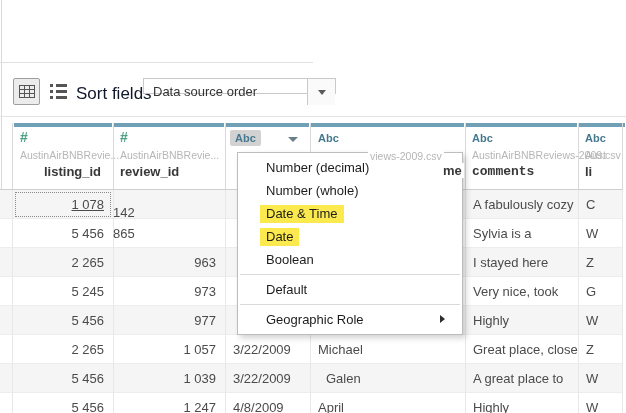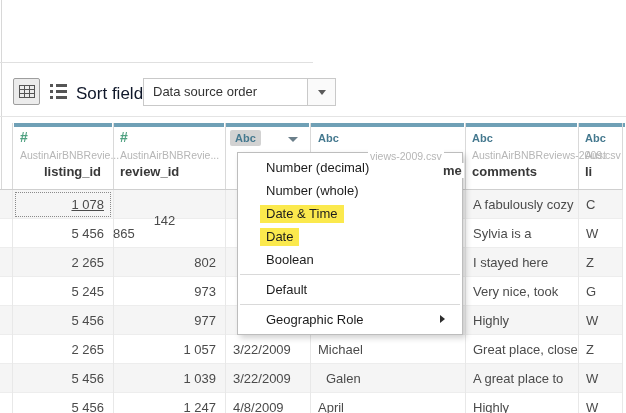--- a/index.html
+++ b/index.html
@@ -16,21 +16,21 @@
   
   .grid-btn{left:13px;top:78px;width:27px;height:27px;border:1px solid #9e9e9e;background:#ececec;border-radius:2px;box-sizing:border-box;display:flex;align-items:center;justify-content:center;cursor:pointer;}
   .grid-glyph{width:16px;height:13px;border:1px solid #555;box-sizing:border-box;
     background-image:repeating-linear-gradient(to bottom,transparent 0 3px,#555 3px 4px),repeating-linear-gradient(to right,transparent 0 4px,#555 4px 5px);}
   .list-btn{left:48px;top:82px;width:20px;height:18px;display:flex;align-items:center;justify-content:center;cursor:pointer;}
   .list-glyph{display:flex;flex-direction:column;gap:3px;}
   .list-glyph .lrow{display:flex;align-items:center;gap:3px;}
   .list-glyph .dot{width:3px;height:3px;background:#555;}
   .list-glyph .bar{width:11px;height:3px;background:#555;}
   .sort-label{left:76px;top:84px;font-size:17px;color:#0f172a;}
-  .dropdown{left:143px;top:78px;width:193px;height:28px;border:1px solid #c9c9c9;background:#fff;box-sizing:border-box;cursor:pointer;}
+  .dropdown{left:143px;top:78px;width:193px;height:16px;border:1px solid #c9c9c9;background:#fff;box-sizing:border-box;cursor:pointer;}
   .dropdown .value{position:absolute;left:9px;top:0;line-height:26px;font-size:13px;color:#333;}
   .dd-btn{position:absolute;right:0;top:0;width:27px;height:26px;border-left:1px solid #c9c9c9;background:#fafafa;display:flex;align-items:center;justify-content:center;}
   .caret-down{width:0;height:0;border-left:4px solid transparent;border-right:4px solid transparent;border-top:5px solid #5a5a5a;}
 
   
   .accent-bar{top:123px;height:4px;background:var(--teal,#6fa0b6);}
   .hdr-bottom{left:0;top:189px;width:622px;height:1px;background:#cfcfcf;}
   .col-border-h{top:123px;height:67px;width:1px;background:#d9d9d9;}
   .col-border-b{top:190px;height:223px;width:1px;background:#e8e8e8;}
 
@@ -113,49 +113,49 @@
       <div class="abs nowrap src-text" style="left: 120px; top: 149px;">AustinAirBNBRevie...</div>
       <div class="abs nowrap fld-name" style="left: 120px; top: 164px;">review_id</div>
       <div class="abs accent-bar" style="left: 226px; width: 83px;"></div>
       <div class="abs abc-badge" style="left: 230px; top: 130px;">Abc</div>
       <div class="abs hdr-caret" style="left: 288px; top: 137px;"></div>
       <div class="abs accent-bar" style="left: 311px; width: 153px;"></div>
       <div class="abs type-abc" style="left: 318px; top: 132px;">Abc</div>
       <div class="abs accent-bar" style="left: 466px; width: 111px;"></div>
       <div class="abs type-abc" style="left: 472px; top: 132px;">Abc</div>
       <div class="abs nowrap src-text" style="left: 472px; top: 149px;">AustinAirBNBReviews-2009.csv</div>
-      <div class="abs nowrap fld-name" style="left: 472px; top: 164px;">comments</div>
+      <div class="abs nowrap fld-name" style="left: 472px; top: 164px; font-family: Liberation Mono, monospace;">comments</div>
       <div class="abs accent-bar" style="left: 579px; width: 46px;"></div>
       <div class="abs type-abc" style="left: 585px; top: 132px;">Abc</div>
       <div class="abs nowrap src-text" style="left: 585px; top: 149px;">Aust</div>
       <div class="abs nowrap fld-name" style="left: 585px; top: 164px;">li</div>
       <div class="abs col-border-h" style="left: 12px;"></div>
       <div class="abs col-border-b" style="left: 12px;"></div>
       <div class="abs col-border-h" style="left: 113px;"></div>
       <div class="abs col-border-b" style="left: 113px;"></div>
       <div class="abs col-border-h" style="left: 225px;"></div>
       <div class="abs col-border-b" style="left: 225px;"></div>
       <div class="abs col-border-h" style="left: 310px;"></div>
       <div class="abs col-border-b" style="left: 310px;"></div>
       <div class="abs col-border-h" style="left: 465px;"></div>
       <div class="abs col-border-b" style="left: 465px;"></div>
       <div class="abs col-border-h" style="left: 578px;"></div>
       <div class="abs col-border-b" style="left: 578px;"></div>
       <div class="abs col-border-h" style="left: 622px;"></div>
       <div class="abs col-border-b" style="left: 622px;"></div>
       <div class="abs cell" style="top: 190px; left: 13px; width: 91px; text-align: right; text-decoration: underline;">1 078</div>
-      <div class="abs cell" style="top: 206px; left: 113px; width: 103px; text-align: center;">142</div>
+      <div class="abs cell" style="top: 198px; left: 113px; width: 103px; text-align: left;">142</div>
       <div class="abs cell" style="top: 190px; left: 473px; width: 105px;">A fabulously cozy plac...</div>
       <div class="abs cell" style="top: 190px; left: 586px; width: 40px;">C</div>
       <div class="abs cell" style="top: 219px; left: 13px; width: 91px; text-align: right;">5 456</div>
       <div class="abs cell" style="top: 219px; left: 113px; width: 103px; text-align: left;">865</div>
       <div class="abs cell" style="top: 219px; left: 473px; width: 105px;">Sylvia is a hostess wh...</div>
       <div class="abs cell" style="top: 219px; left: 586px; width: 40px;">W</div>
       <div class="abs cell" style="top: 248px; left: 13px; width: 91px; text-align: right;">2 265</div>
-      <div class="abs cell" style="top: 248px; left: 113px; width: 103px; text-align: right;">802</div>
+      <div class="abs cell" style="top: 248px; left: 113px; width: 103px; text-align: right;">963</div>
       <div class="abs cell" style="top: 248px; left: 473px; width: 105px;">I stayed here during S...</div>
       <div class="abs cell" style="top: 248px; left: 586px; width: 40px;">Z</div>
       <div class="abs cell" style="top: 277px; left: 13px; width: 91px; text-align: right;">5 245</div>
       <div class="abs cell" style="top: 277px; left: 113px; width: 103px; text-align: right;">973</div>
       <div class="abs cell" style="top: 277px; left: 473px; width: 105px;">Very nice, took me to ...</div>
       <div class="abs cell" style="top: 277px; left: 586px; width: 40px;">G</div>
       <div class="abs cell" style="top: 306px; left: 13px; width: 91px; text-align: right;">5 456</div>
       <div class="abs cell" style="top: 306px; left: 113px; width: 103px; text-align: right;">977</div>
       <div class="abs cell" style="top: 306px; left: 473px; width: 105px;">Highly recommended....</div>
       <div class="abs cell" style="top: 306px; left: 586px; width: 40px;">W</div>

